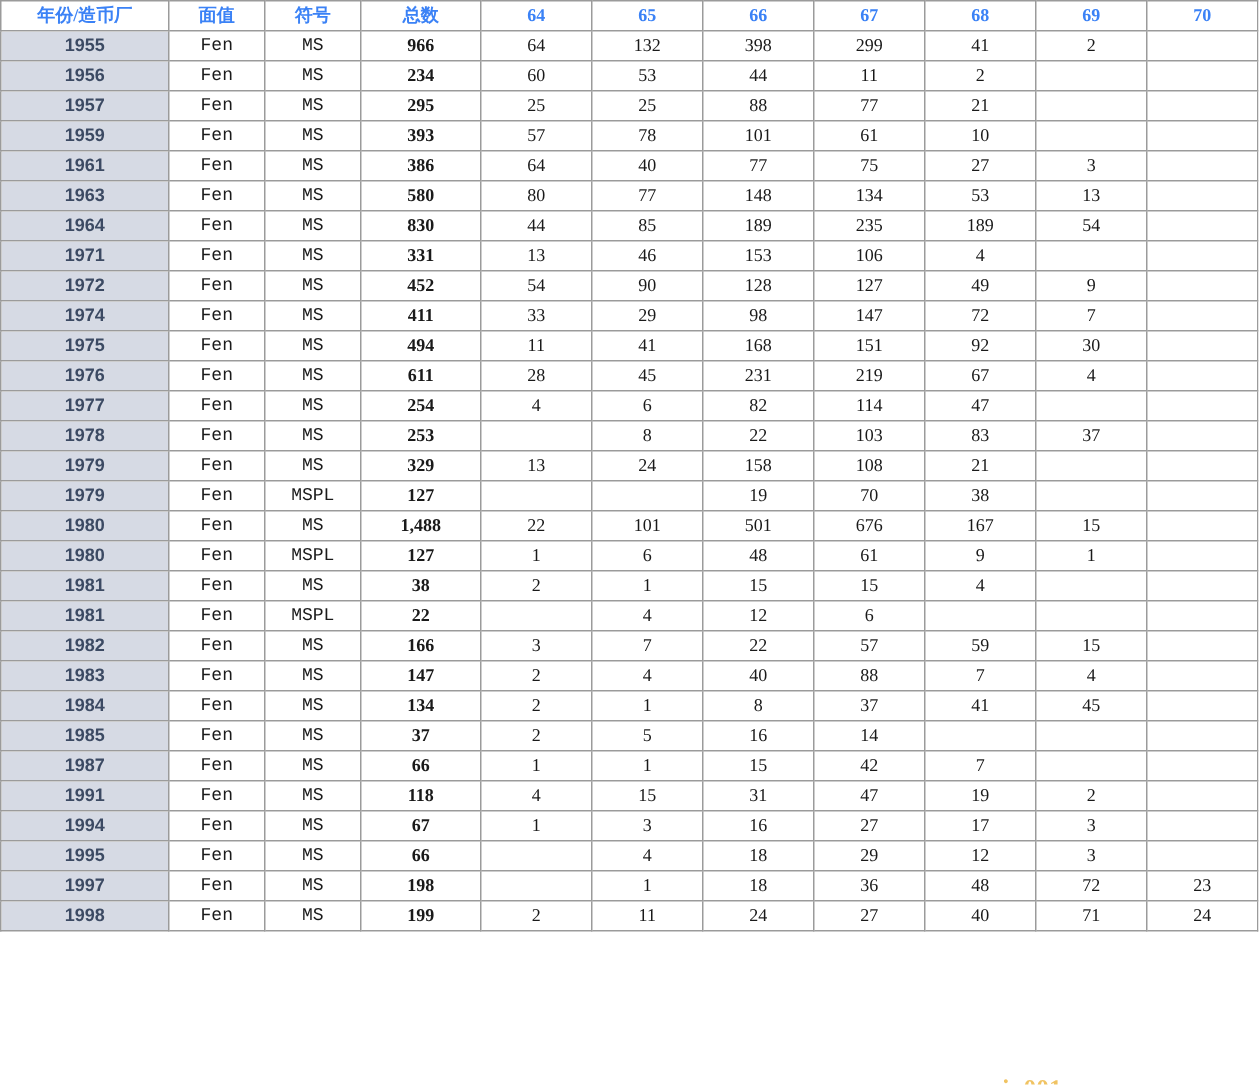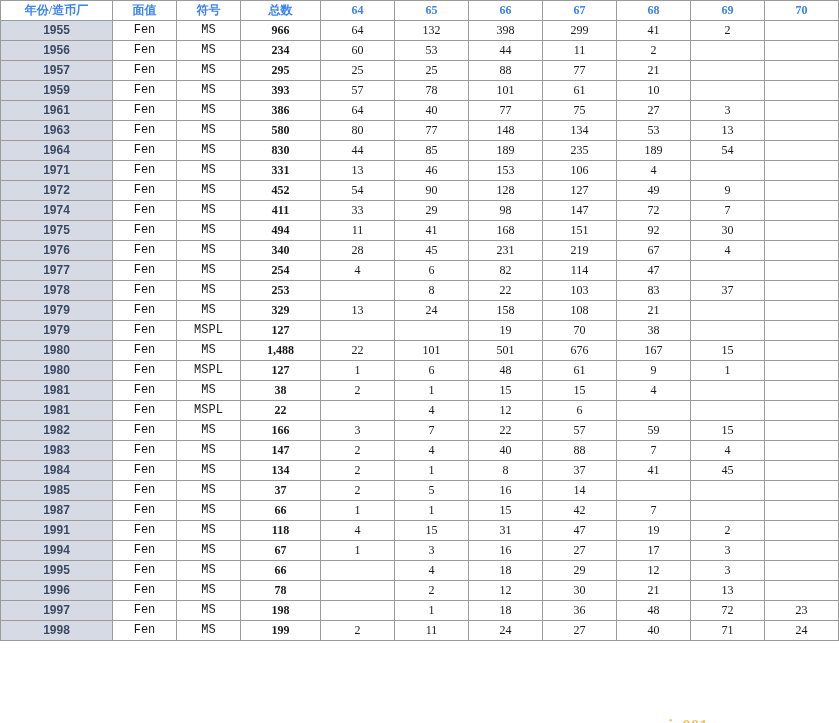--- a/index.html
+++ b/index.html
@@ -263,21 +263,21 @@
           <td class="c-grade">168</td>
           <td class="c-grade">151</td>
           <td class="c-grade">92</td>
           <td class="c-grade">30</td>
           <td class="c-grade"></td>
         </tr>
         <tr>
           <td class="c-year">1976</td>
           <td class="c-denom">Fen</td>
           <td class="c-mark">MS</td>
-          <td class="c-total">340</td>
+          <td class="c-total">611</td>
           <td class="c-grade">28</td>
           <td class="c-grade">45</td>
           <td class="c-grade">231</td>
           <td class="c-grade">219</td>
           <td class="c-grade">67</td>
           <td class="c-grade">4</td>
           <td class="c-grade"></td>
         </tr>
         <tr>
           <td class="c-year">1977</td>
@@ -481,33 +481,20 @@
           <td class="c-total">66</td>
           <td class="c-grade"></td>
           <td class="c-grade">4</td>
           <td class="c-grade">18</td>
           <td class="c-grade">29</td>
           <td class="c-grade">12</td>
           <td class="c-grade">3</td>
           <td class="c-grade"></td>
         </tr>
         <tr>
-          <td class="c-year">1996</td>
-          <td class="c-denom">Fen</td>
-          <td class="c-mark">MS</td>
-          <td class="c-total">78</td>
-          <td class="c-grade"></td>
-          <td class="c-grade">2</td>
-          <td class="c-grade">12</td>
-          <td class="c-grade">30</td>
-          <td class="c-grade">21</td>
-          <td class="c-grade">13</td>
-          <td class="c-grade"></td>
-        </tr>
-        <tr>
           <td class="c-year">1997</td>
           <td class="c-denom">Fen</td>
           <td class="c-mark">MS</td>
           <td class="c-total">198</td>
           <td class="c-grade"></td>
           <td class="c-grade">1</td>
           <td class="c-grade">18</td>
           <td class="c-grade">36</td>
           <td class="c-grade">48</td>
           <td class="c-grade">72</td>

